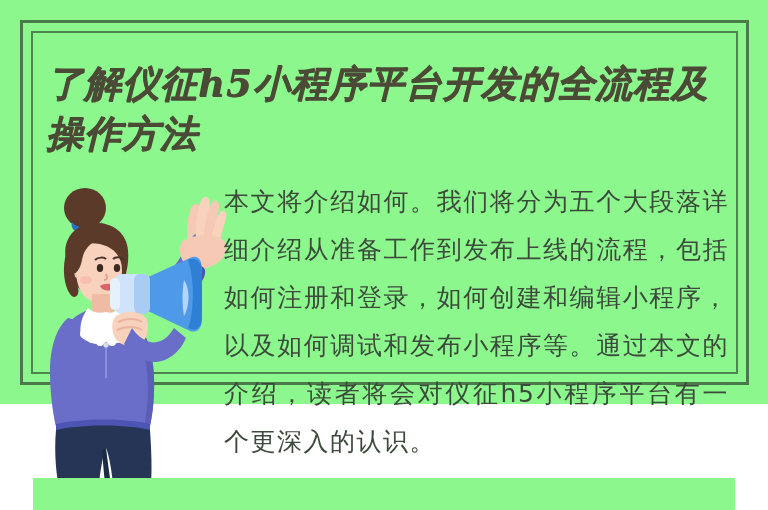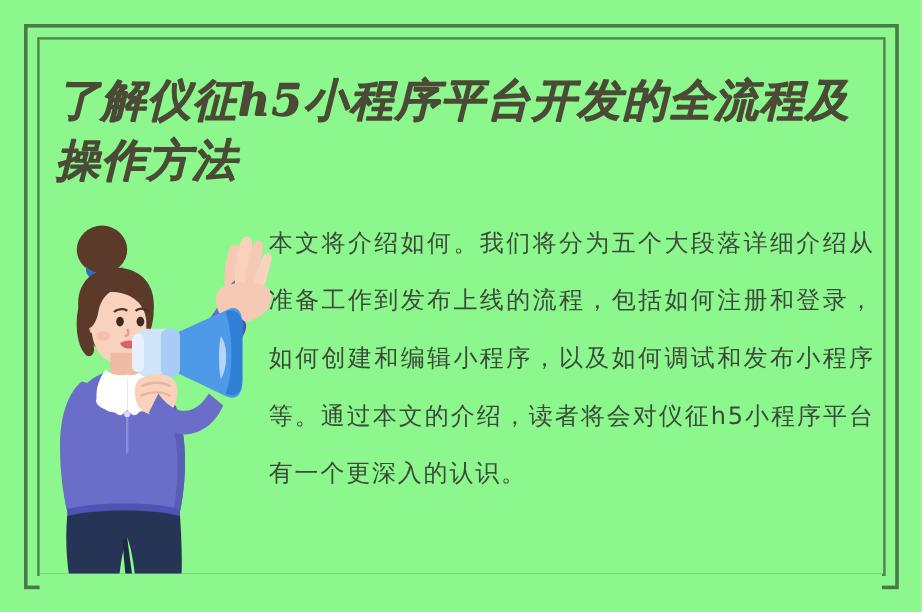--- a/index.html
+++ b/index.html
@@ -9,21 +9,21 @@
   body {
     width: 768px;
     height: 510px;
     overflow: hidden;
     font-family: "DejaVu Sans", "Liberation Sans", sans-serif;
   }
 
   .poster {
     position: relative;
     width: 768px;
-    height: 510px;
+    height: 404px;
     background: #8cf78c;
     box-sizing: border-box;
   }
 
   
   .frame-outer {
     position: absolute;
     left: 20px;
     top: 20px;
     right: 19px;
@@ -61,21 +61,21 @@
   }
 
   
   .body-text {
     position: absolute;
     left: 224px;
     top: 178px;
     width: 505px;
     color: #3c4a3c;
     font-family: "DejaVu Sans", "Liberation Sans", sans-serif;
-    font-size: 20px;
+    font-size: 25px;
     line-height: 48px;
     letter-spacing: 1.5px;
     text-align: justify;
   }
 
   
   .illustration {
     position: absolute;
     left: 38px;
     top: 182px;

